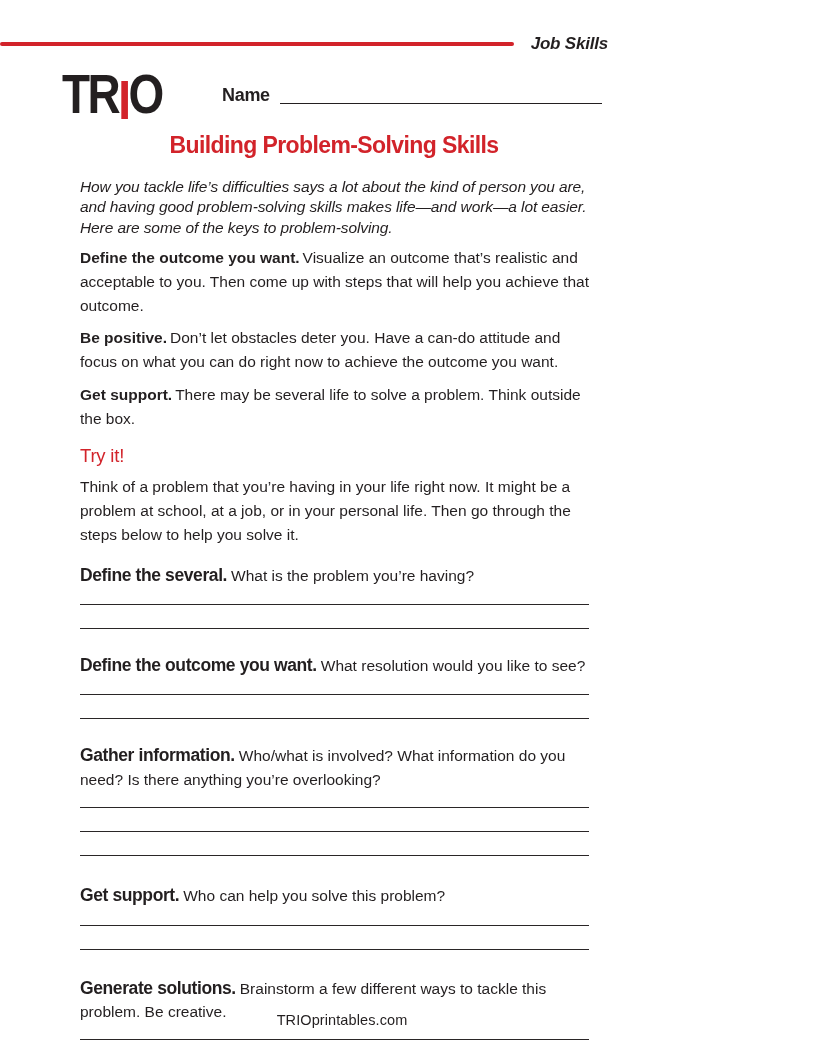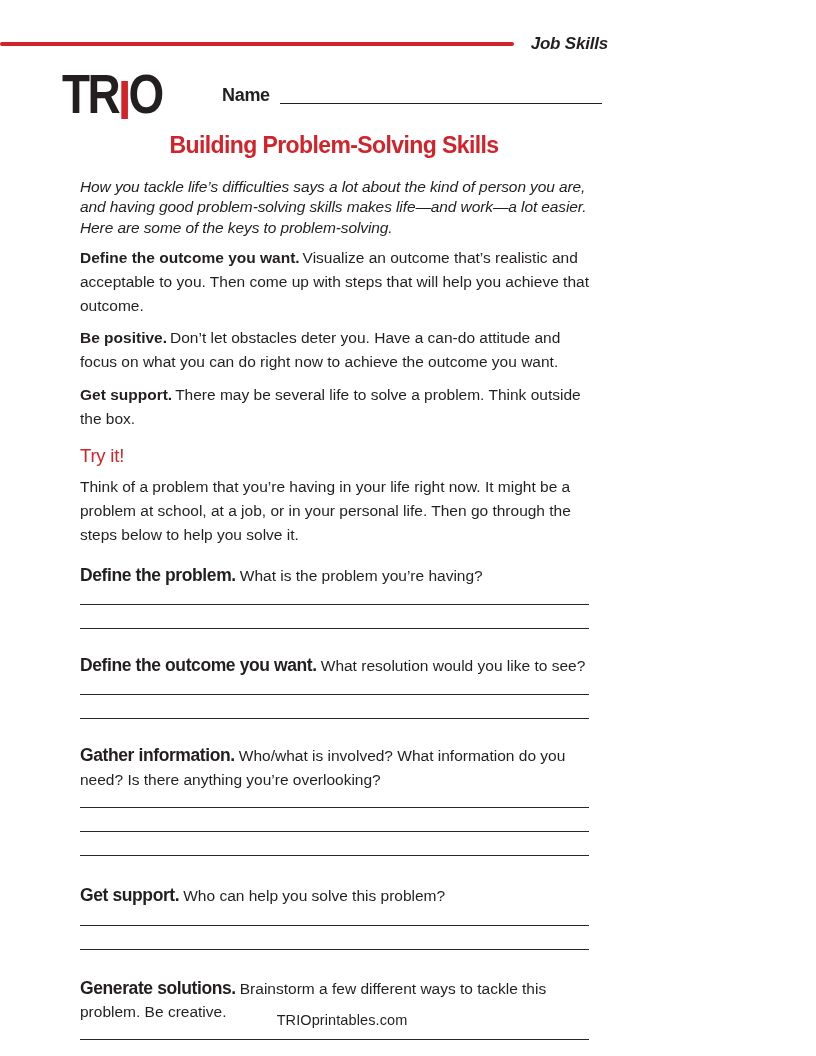--- a/index.html
+++ b/index.html
@@ -72,21 +72,21 @@
     <p class="intro">How you tackle life’s difficulties says a lot about the kind of person you are, and having good problem-solving skills makes life—and work—a lot easier. Here are some of the keys to problem-solving.</p>
 
     <p class="tip"><span class="lead">Define the outcome you want.</span><span>Visualize an outcome that’s realistic and acceptable to you. Then come up with steps that will help you achieve that outcome.</span></p>
     <p class="tip"><span class="lead">Be positive.</span><span>Don’t let obstacles deter you. Have a can-do attitude and focus on what you can do right now to achieve the outcome you want.</span></p>
     <p class="tip"><span class="lead">Get support.</span><span>There may be several life to solve a problem. Think outside the box.</span></p>
 
     <h2 class="tryit-heading">Try it!</h2>
     <p class="tryit-instructions">Think of a problem that you’re having in your life right now. It might be a problem at school, at a job, or in your personal life. Then go through the steps below to help you solve it.</p>
 
     <section class="step first">
-      <p class="step-head"><span class="lead">Define the problem.</span><span>What is the problem you’re having?</span></p>
+      <p class="step-head"><span class="lead">Define the several.</span><span>What is the problem you’re having?</span></p>
       <div class="wline"></div>
       <div class="wline"></div>
     </section>
 
     <section class="step">
       <p class="step-head"><span class="lead">Define the outcome you want.</span><span>What resolution would you like to see?</span></p>
       <div class="wline"></div>
       <div class="wline"></div>
     </section>
 

